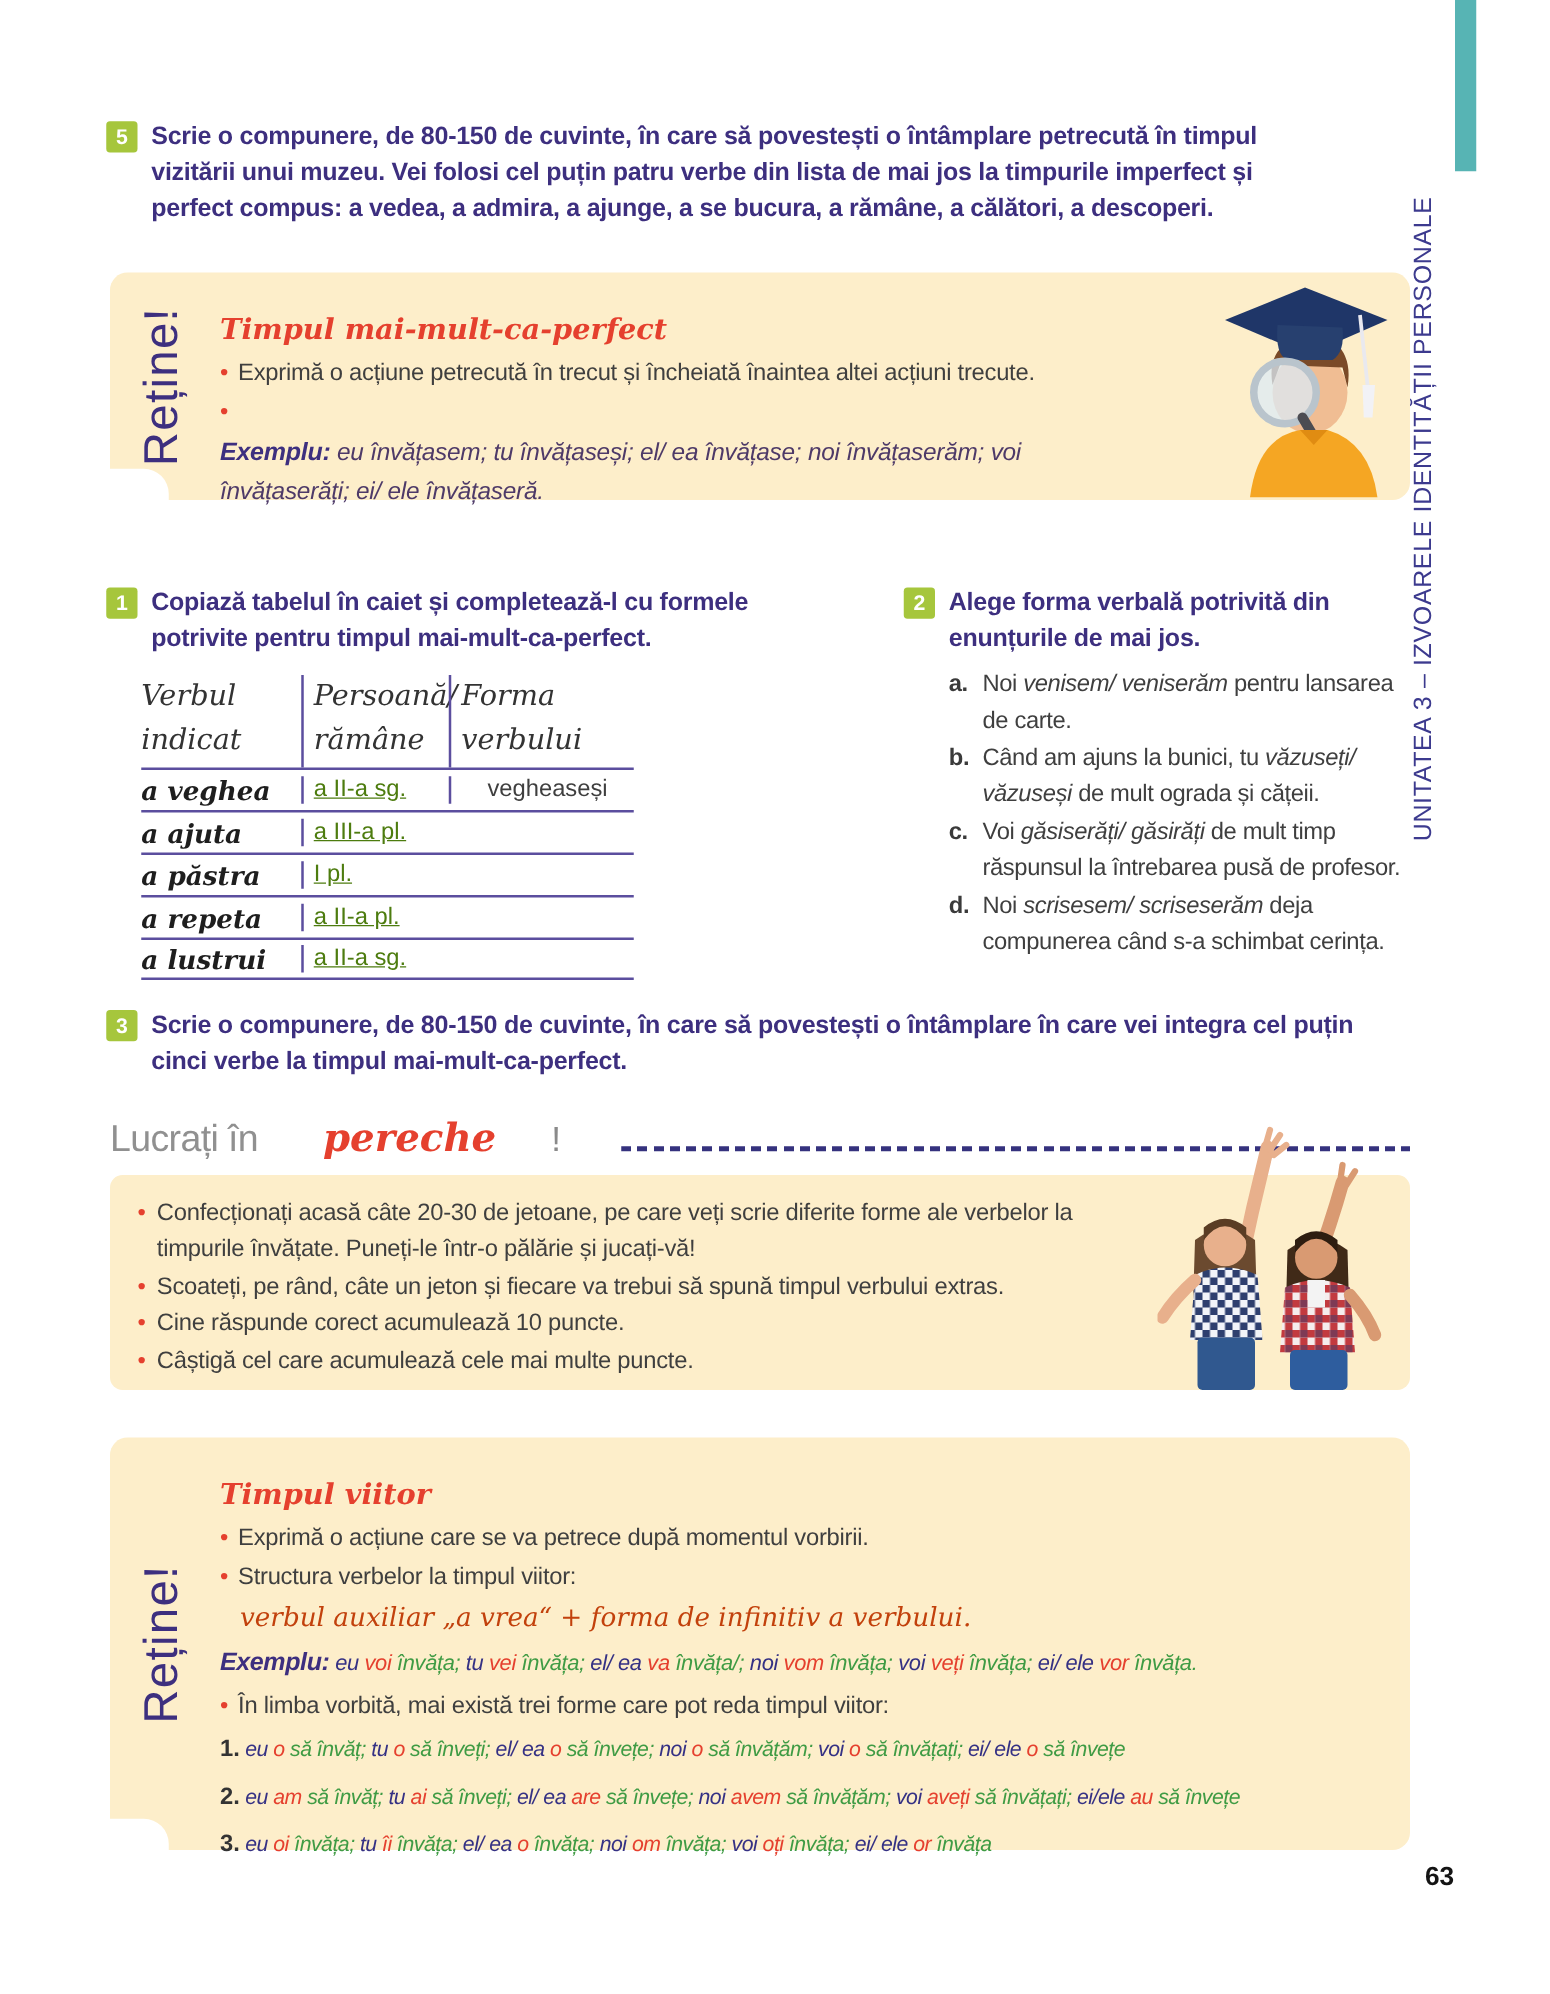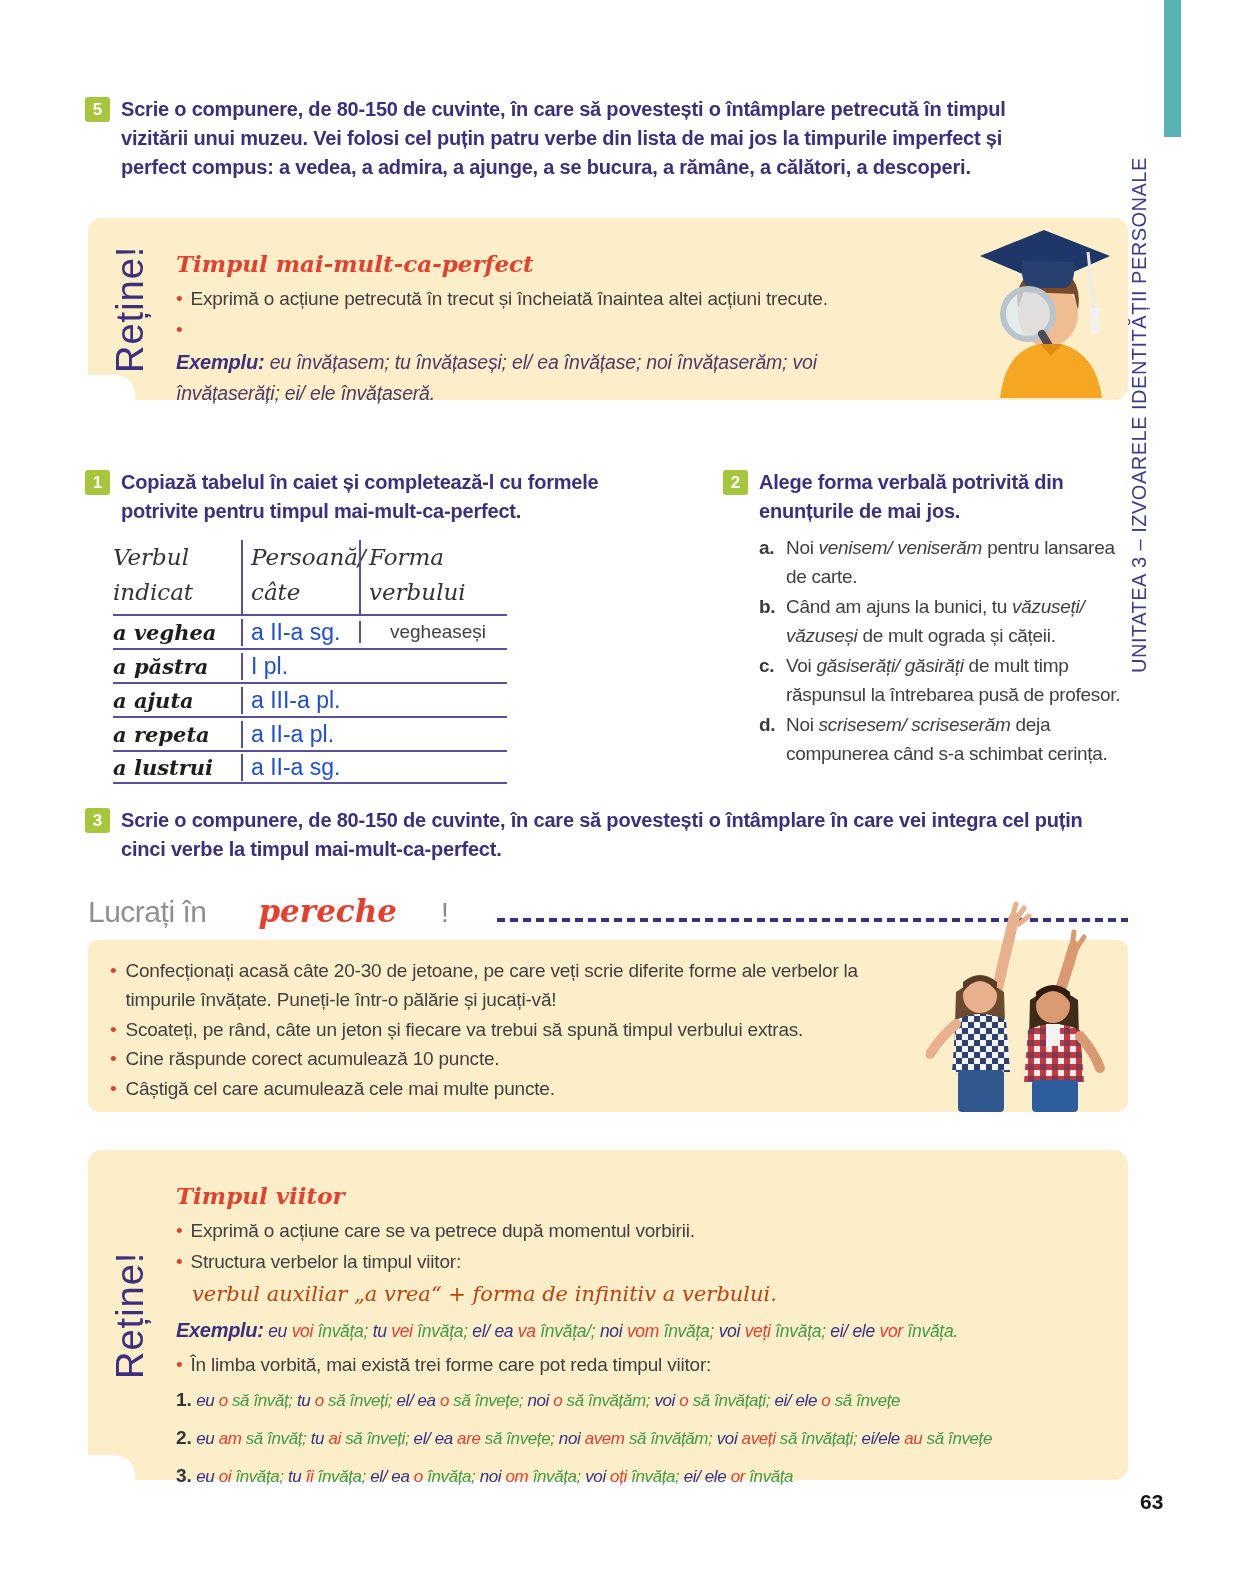--- a/index.html
+++ b/index.html
@@ -56,21 +56,21 @@
   .vt-row { display:flex; }
   .vt-row > div:nth-child(1) { width:128px; }
   .vt-row > div:nth-child(2) { width:118px; border-left:2px solid #5b4e9e; padding-left:8px; }
   .vt-row > div:nth-child(3) { width:148px; border-left:2px solid #5b4e9e; padding-left:8px; }
   .vt-header { height:74px; }
   .vt-header .hcell { font-family:"DejaVu Serif", serif; font-style:italic; font-size:23px;
     color:#333; line-height:1.5; }
   .vt-data { height:34px; border-top:2px solid #5b4e9e; align-items:center; }
   .vt-data.last { border-bottom:2px solid #5b4e9e; }
   .vt-verb { font-family:"DejaVu Serif", serif; font-style:italic; font-weight:bold; font-size:21px; color:#1e1e1e; }
-  .vt-person { font-size:23px; color:#1d4ed8; }
+  .vt-person { font-size:19px; color:#4d7c0f;text-decoration:underline; }
   .vt-form { font-size:19px; color:#3f3f3f; text-align:center; }
 
   
   #ex2 { left:723px; top:468px; width:412px; }
   .ex2-items { margin-top:8px; }
   .ex2-item { position:relative; padding-left:27px; color:#3f3f3f; font-size:19px;
     line-height:1.5; letter-spacing:-0.3px; margin-bottom:2px; }
   .ex2-label { position:absolute; left:0; font-weight:bold; color:#3a3a3a; }
   .seg-it { font-style:italic; }
 
@@ -159,40 +159,40 @@
   </div>
 
   <div class="verb-table">
     <div class="vt-row vt-header">
       <div class="hcell">
         <div>Verbul</div>
         <div>indicat</div>
       </div>
       <div class="hcell">
         <div>Persoană/</div>
-        <div>câte</div>
+        <div>rămâne</div>
       </div>
       <div class="hcell">
         <div>Forma</div>
         <div>verbului</div>
       </div>
     </div>
     <div class="vt-row vt-data">
       <div class="vt-verb">a veghea</div>
       <div class="vt-person">a II-a sg.</div>
       <div class="vt-form">vegheaseși</div>
     </div>
     <div class="vt-row vt-data">
+      <div class="vt-verb">a ajuta</div>
+      <div class="vt-person">a III-a pl.</div>
+      <div class="vt-form"></div>
+    </div>
+    <div class="vt-row vt-data">
       <div class="vt-verb">a păstra</div>
       <div class="vt-person">I pl.</div>
-      <div class="vt-form"></div>
-    </div>
-    <div class="vt-row vt-data">
-      <div class="vt-verb">a ajuta</div>
-      <div class="vt-person">a III-a pl.</div>
       <div class="vt-form"></div>
     </div>
     <div class="vt-row vt-data">
       <div class="vt-verb">a repeta</div>
       <div class="vt-person">a II-a pl.</div>
       <div class="vt-form"></div>
     </div>
     <div class="vt-row vt-data last">
       <div class="vt-verb">a lustrui</div>
       <div class="vt-person">a II-a sg.</div>

